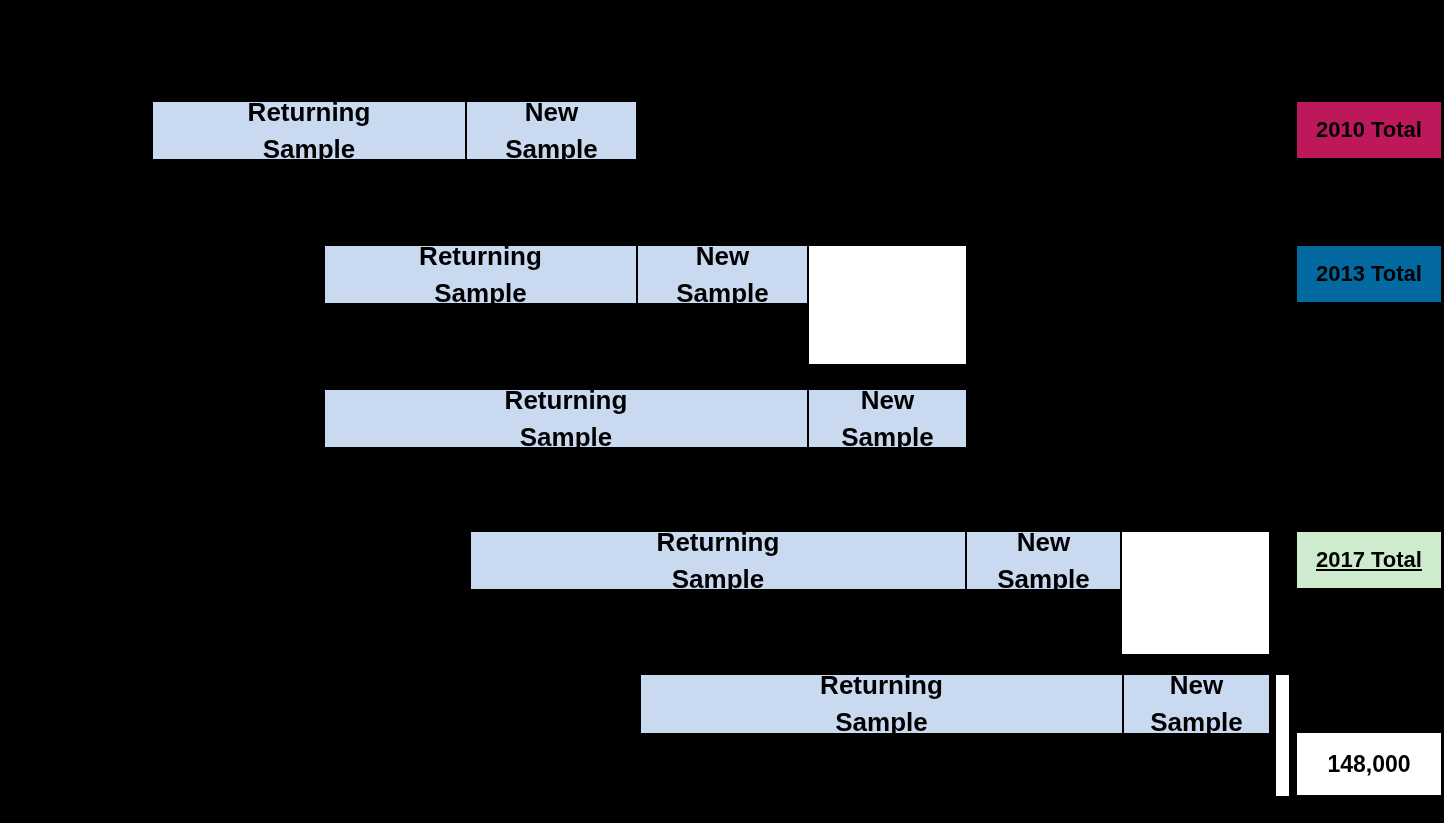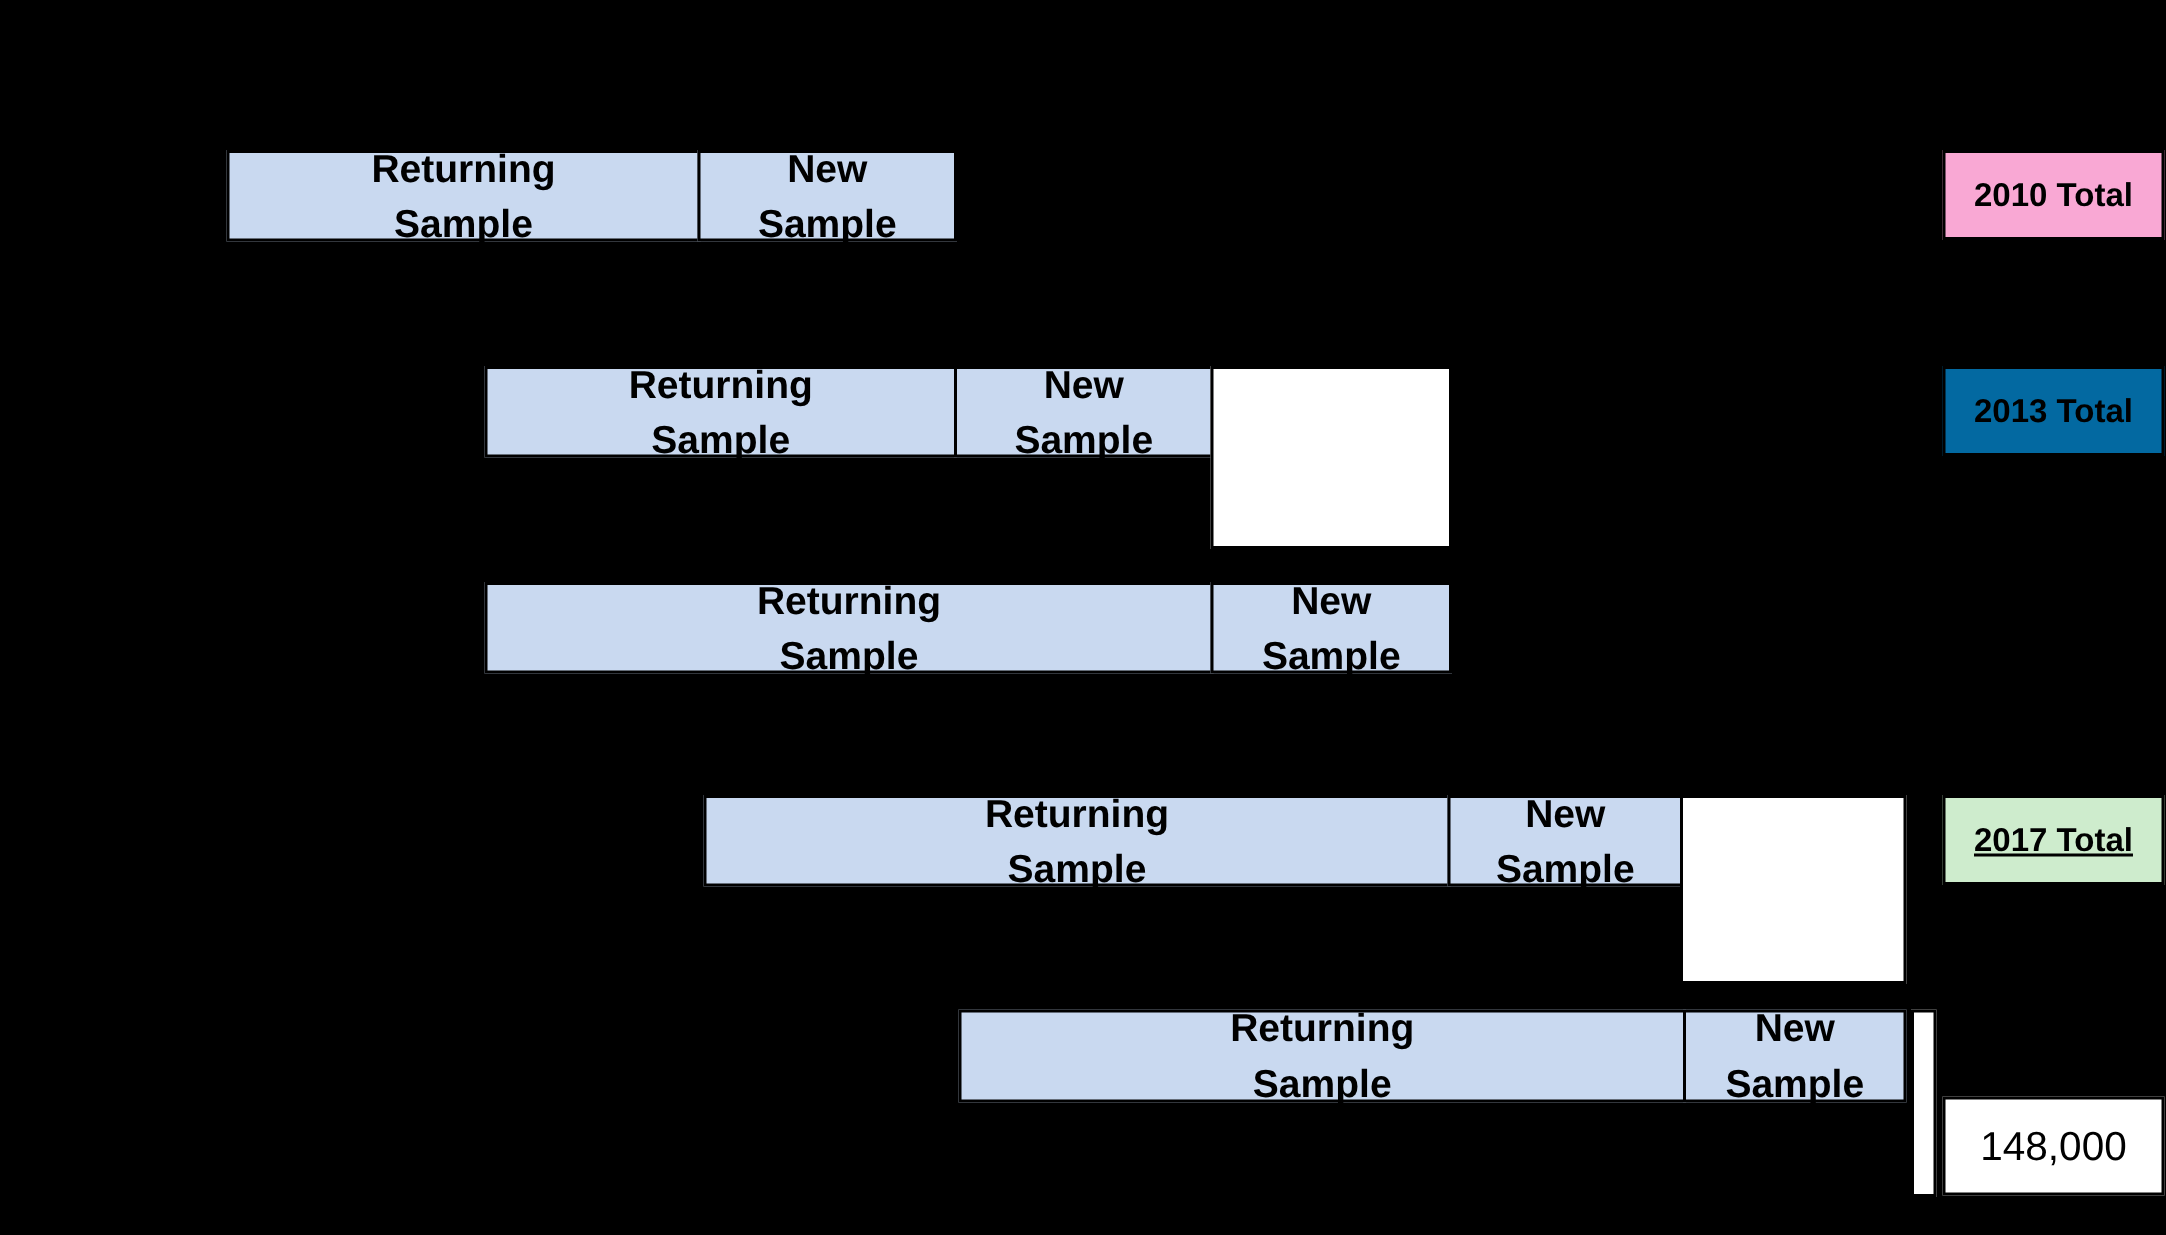--- a/index.html
+++ b/index.html
@@ -33,33 +33,33 @@
     line-height: 1.42;
   }
   .box.total {
     font-weight: bold;
     font-size: 22px;
   }
   .box.carryover {
     
   }
   .box.value {
-    font-weight: normal;
-    font-size: 27px;
+    font-weight: bold;
+    font-size: 23px;
   }
 </style>
 </head>
 <body>
 
 <div class="canvas" id="canvas" style="width: 1444px; height: 823px; background: rgb(0, 0, 0);">
     <div class="box sample" style="left: 151px; top: 100px; width: 316px; height: 61px; background: rgb(201, 217, 240); border-color: rgb(0, 0, 0);">Returning
 Sample</div>
     <div class="box sample" style="left: 465px; top: 100px; width: 173px; height: 61px; background: rgb(201, 217, 240); border-color: rgb(0, 0, 0);">New
 Sample</div>
-    <div class="box total" style="left: 1295px; top: 100px; width: 148px; height: 60px; background: #f9a8d4; border-color: rgb(0, 0, 0);">2010 Total</div>
+    <div class="box total" style="left: 1295px; top: 100px; width: 148px; height: 60px; background: #be185d; border-color: rgb(0, 0, 0);">2010 Total</div>
     <div class="box sample" style="left: 323px; top: 244px; width: 315px; height: 61px; background: rgb(201, 217, 240); border-color: rgb(0, 0, 0);">Returning
 Sample</div>
     <div class="box sample" style="left: 636px; top: 244px; width: 173px; height: 61px; background: rgb(201, 217, 240); border-color: rgb(0, 0, 0);">New
 Sample</div>
     <div class="box carryover" style="left: 807px; top: 244px; width: 161px; height: 122px; background: rgb(255, 255, 255); border-color: rgb(0, 0, 0);"></div>
     <div class="box total" style="left: 1295px; top: 244px; width: 148px; height: 60px; background: #0369a1; border-color: rgb(0, 0, 0); text-align: center;">2013 Total</div>
     <div class="box sample" style="left: 323px; top: 388px; width: 486px; height: 61px; background: rgb(201, 217, 240); border-color: rgb(0, 0, 0);">Returning
 Sample</div>
     <div class="box sample" style="left: 807px; top: 388px; width: 161px; height: 61px; background: rgb(201, 217, 240); border-color: rgb(0, 0, 0);">New
 Sample</div>

